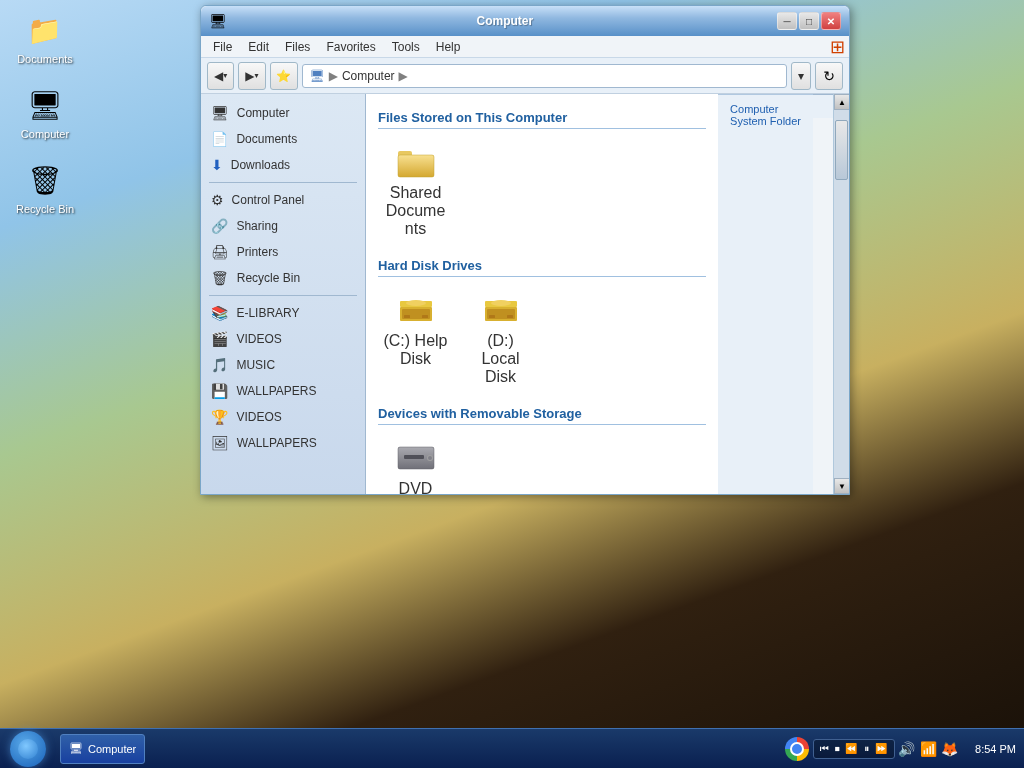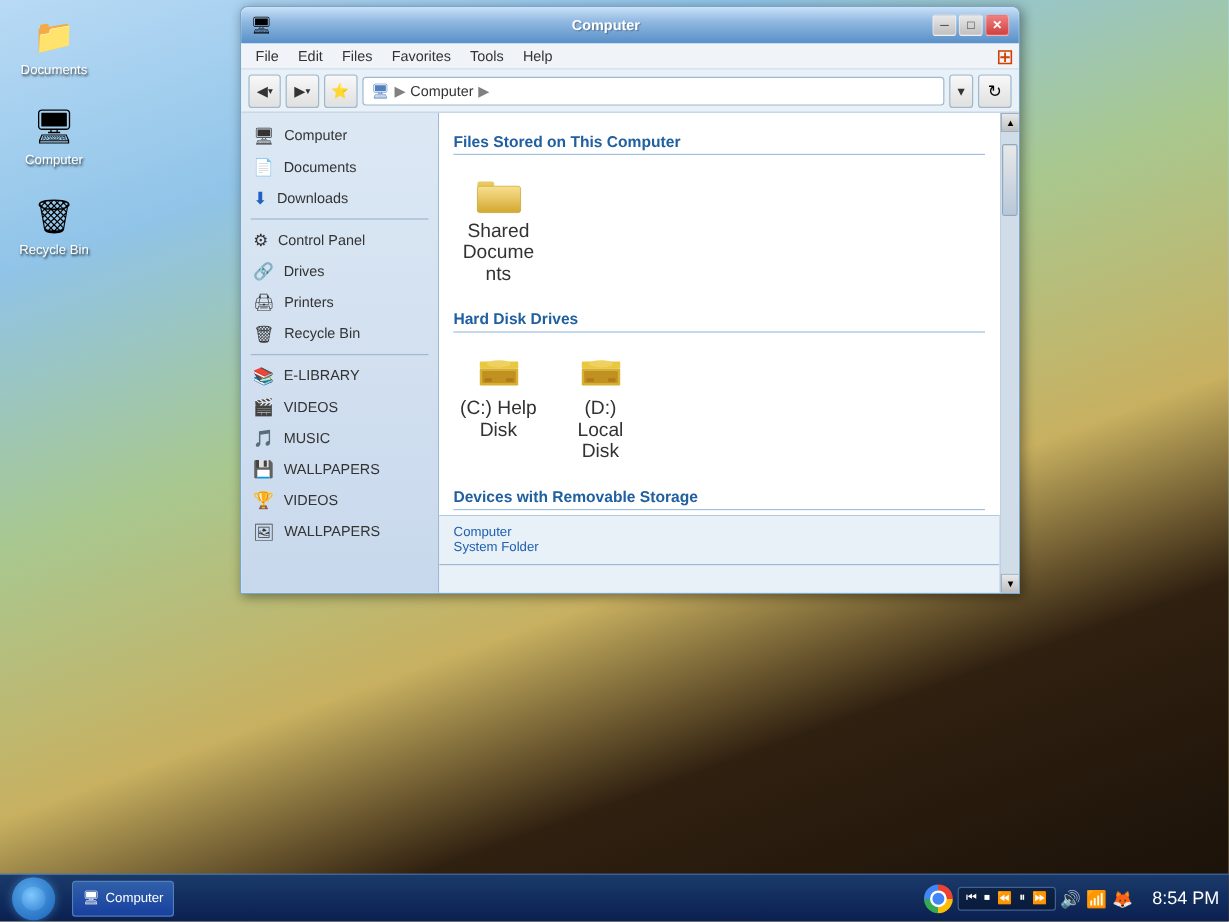--- a/index.html
+++ b/index.html
@@ -373,21 +373,21 @@
       gap: 4px;
       padding: 0 8px;
       color: white;
     }
     .tray-icon {
       font-size: 14px;
       cursor: pointer;
     }
     .clock {
       color: white;
-      font-size: 15px;
+      font-size: 11px;
       text-align: center;
       padding: 0 8px;
       cursor: pointer;
     }
 
     
     .chrome-icon {
       width: 24px;
       height: 24px;
       border-radius: 50%;
@@ -514,21 +514,21 @@
         <span class="sidebar-icon" style="color:#2060c0;">⬇</span>
         <span>Downloads</span>
       </div>
       <div class="sidebar-divider"></div>
       <div class="sidebar-item">
         <span class="sidebar-icon">⚙</span>
         <span>Control Panel</span>
       </div>
       <div class="sidebar-item">
         <span class="sidebar-icon">🔗</span>
-        <span>Drives</span>
+        <span>Sharing</span>
       </div>
       <div class="sidebar-item">
         <span class="sidebar-icon">🖨</span>
         <span>Printers</span>
       </div>
       <div class="sidebar-item">
         <span class="sidebar-icon">🗑</span>
         <span>Recycle Bin</span>
       </div>
       <div class="sidebar-divider"></div>
@@ -551,21 +551,21 @@
       <div class="sidebar-item">
         <span class="sidebar-icon">🏆</span>
         <span>VIDEOS</span>
       </div>
       <div class="sidebar-item">
         <span class="sidebar-icon">🖼</span>
         <span>WALLPAPERS</span>
       </div>
     </div>
 
-    <div style="flex:1; display:flex; flex-direction:column; overflow:hidden;">
+    <div style="flex:1; display:flex; flex-direction:row; overflow:hidden;">
       <div class="file-area">
 
         <div class="section-header">Files Stored on This Computer</div>
         <div class="files-grid">
 
           <div class="file-item">
             <div class="file-icon">
               <svg class="folder-svg" viewBox="0 0 40 34">
                 <rect x="2" y="10" width="36" height="22" rx="2" fill="#e8c860"></rect>
                 <rect x="2" y="6" width="14" height="8" rx="2" fill="#e8c860"></rect>

